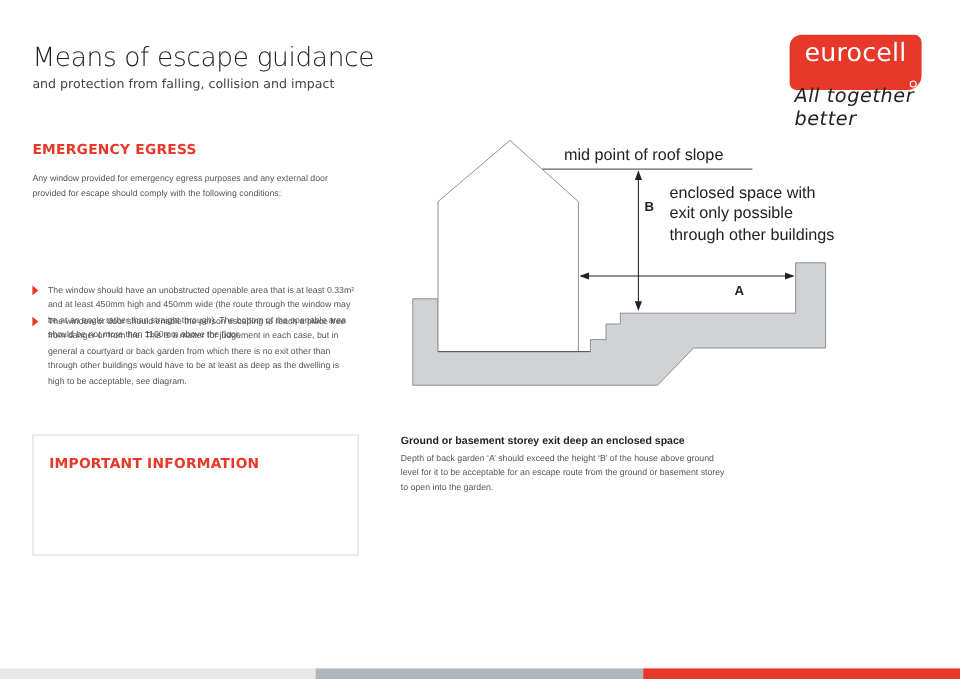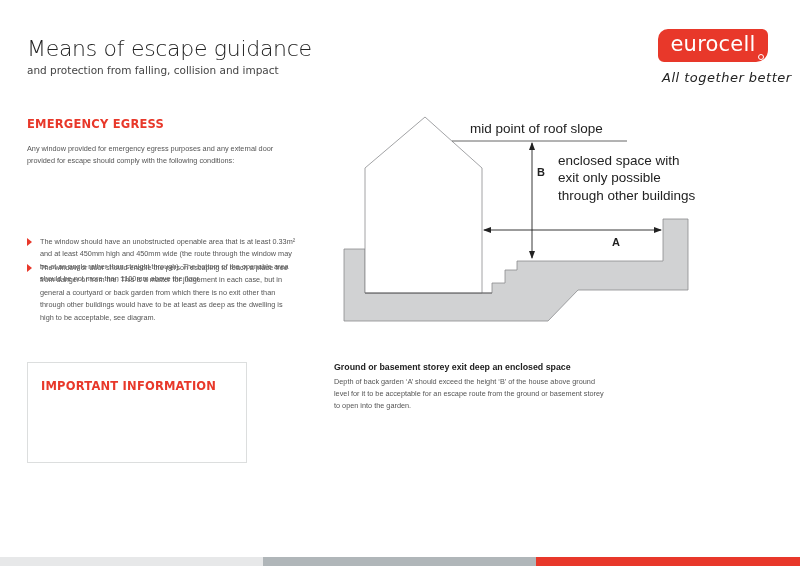--- a/index.html
+++ b/index.html
@@ -2,35 +2,35 @@
 <html><head>
   <meta charset="utf-8">
   <style>
     * { margin: 0; padding: 0; box-sizing: border-box; }
     html, body { width: 800px; height: 566px; background: #ffffff; overflow: hidden; }
     body { position: relative; font-family: "Liberation Sans", sans-serif; color: #555; }
 
     .title { position: absolute; left: 27px; top: 36px; font-size: 22px; color: #222; font-family: "DejaVu Sans", sans-serif; font-weight: 300; letter-spacing: -0.3px; text-align: center; }
     .subtitle { position: absolute; left: 27px; top: 64px; font-size: 10.5px; color: #444; font-family: "DejaVu Sans", sans-serif; }
 
-    .logo { position: absolute; left: 658px; top: 29px; width: 110px; height: 33px; background: #e8382a; border-radius: 10px 6px 12px 6px; }
+    .logo { position: absolute; left: 658px; top: 29px; width: 110px; height: 46px; background: #e8382a; border-radius: 10px 6px 12px 6px; }
     .logo-text { position: absolute; left: 0; right: 0; top: 3px; text-align: center; color: #fff; font-size: 21px; font-family: "DejaVu Sans", sans-serif; letter-spacing: 0.2px; }
     .logo-reg { position: absolute; right: 4px; bottom: 2px; width: 6px; height: 6px; border: 1px solid #fff; border-radius: 50%; }
-    .tagline { position: absolute; left: 662px; top: 70px; font-size: 13px; color: #222; font-family: "DejaVu Sans", sans-serif; font-style: italic; letter-spacing: 0.5px; }
+    .tagline { position: absolute; left: 662px; top: 70px; font-size: 16px; color: #222; font-family: "DejaVu Sans", sans-serif; font-style: italic; letter-spacing: 0.5px; }
 
     .section-heading { position: absolute; left: 27px; top: 117px; font-size: 11.5px; font-weight: bold; color: #e8382a; font-family: "DejaVu Sans", sans-serif; letter-spacing: 0.2px; }
     .intro { position: absolute; left: 27px; top: 143px; width: 270px; font-size: 7.3px; line-height: 12.4px; color: #555; }
 
     .bullet { position: absolute; left: 27px; width: 270px; }
     .bullet-arrow { position: absolute; left: 0; top: 2px; width: 0; height: 0; border-top: 4px solid transparent; border-bottom: 4px solid transparent; border-left: 5px solid #e8382a; }
     .bullet-text { margin-left: 13px; font-size: 7.3px; line-height: 12.4px; color: #555; }
     .bullet-1 { top: 189px; margin-top: 47px; }
     .bullet-2 { top: 262px; }
 
-    .info-box { position: absolute; left: 27px; top: 362px; width: 220px; height: 101px; border: 1px solid #dcdede; background: #fff; }
+    .info-box { position: absolute; left: 27px; top: 362px; width: 272px; height: 101px; border: 1px solid #dcdede; background: #fff; }
     .info-heading { position: absolute; left: 13px; top: 16px; font-size: 11.5px; font-weight: bold; color: #e8382a; font-family: "DejaVu Sans", sans-serif; letter-spacing: 0.2px; }
     .info-text { position: absolute; left: 13px; top: 41px; width: 215px; font-size: 7.3px; line-height: 12.4px; color: #555; }
 
     .diagram { position: absolute; left: 0; top: 0; width: 800px; height: 566px; }
     .diagram text { font-family: "Liberation Sans", sans-serif; }
 
     .caption-title { position: absolute; left: 334px; top: 362px; font-size: 8.8px; font-weight: bold; color: #222; }
     .caption-text { position: absolute; left: 334px; top: 376px; width: 270px; font-size: 7.3px; line-height: 12.2px; color: #555; }
 
     .footer-bar { position: absolute; left: 0; top: 557px; height: 9px; }

